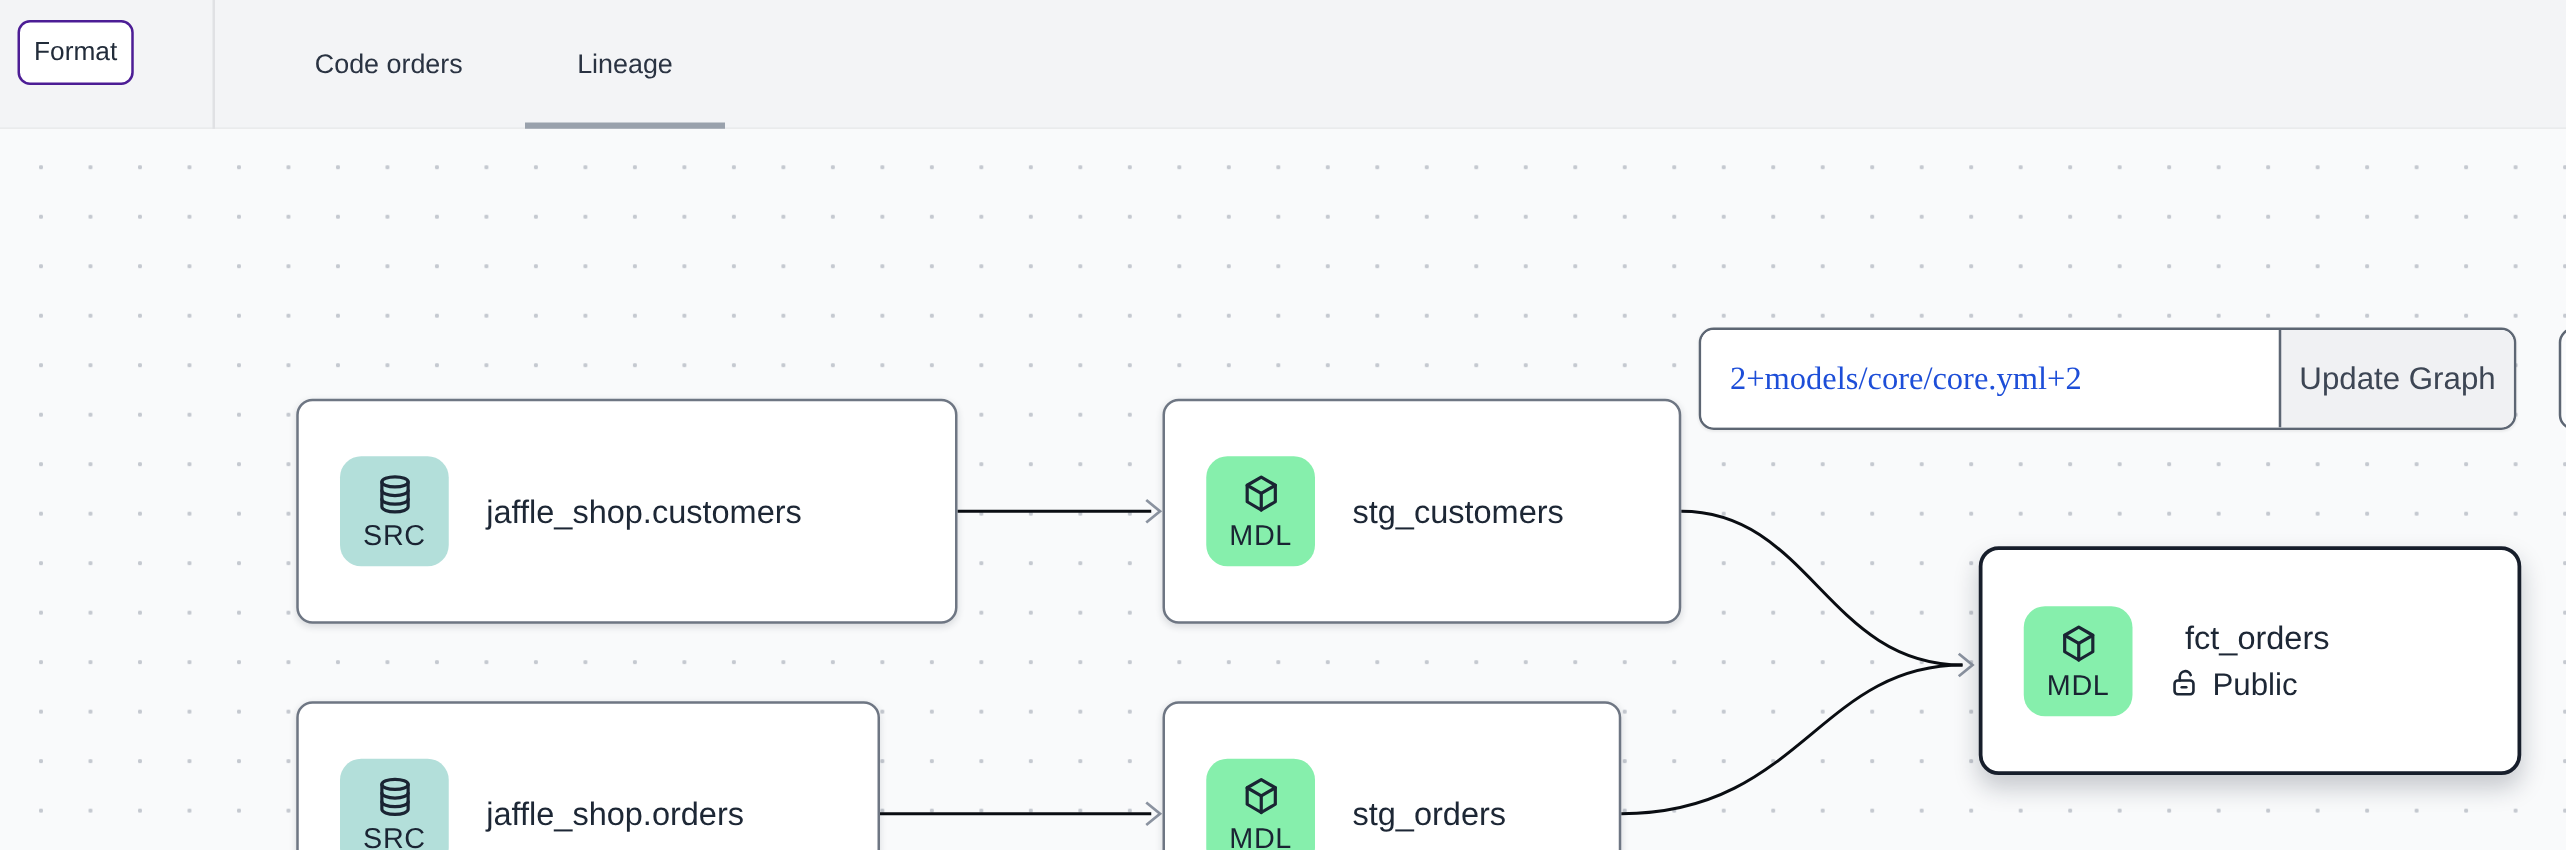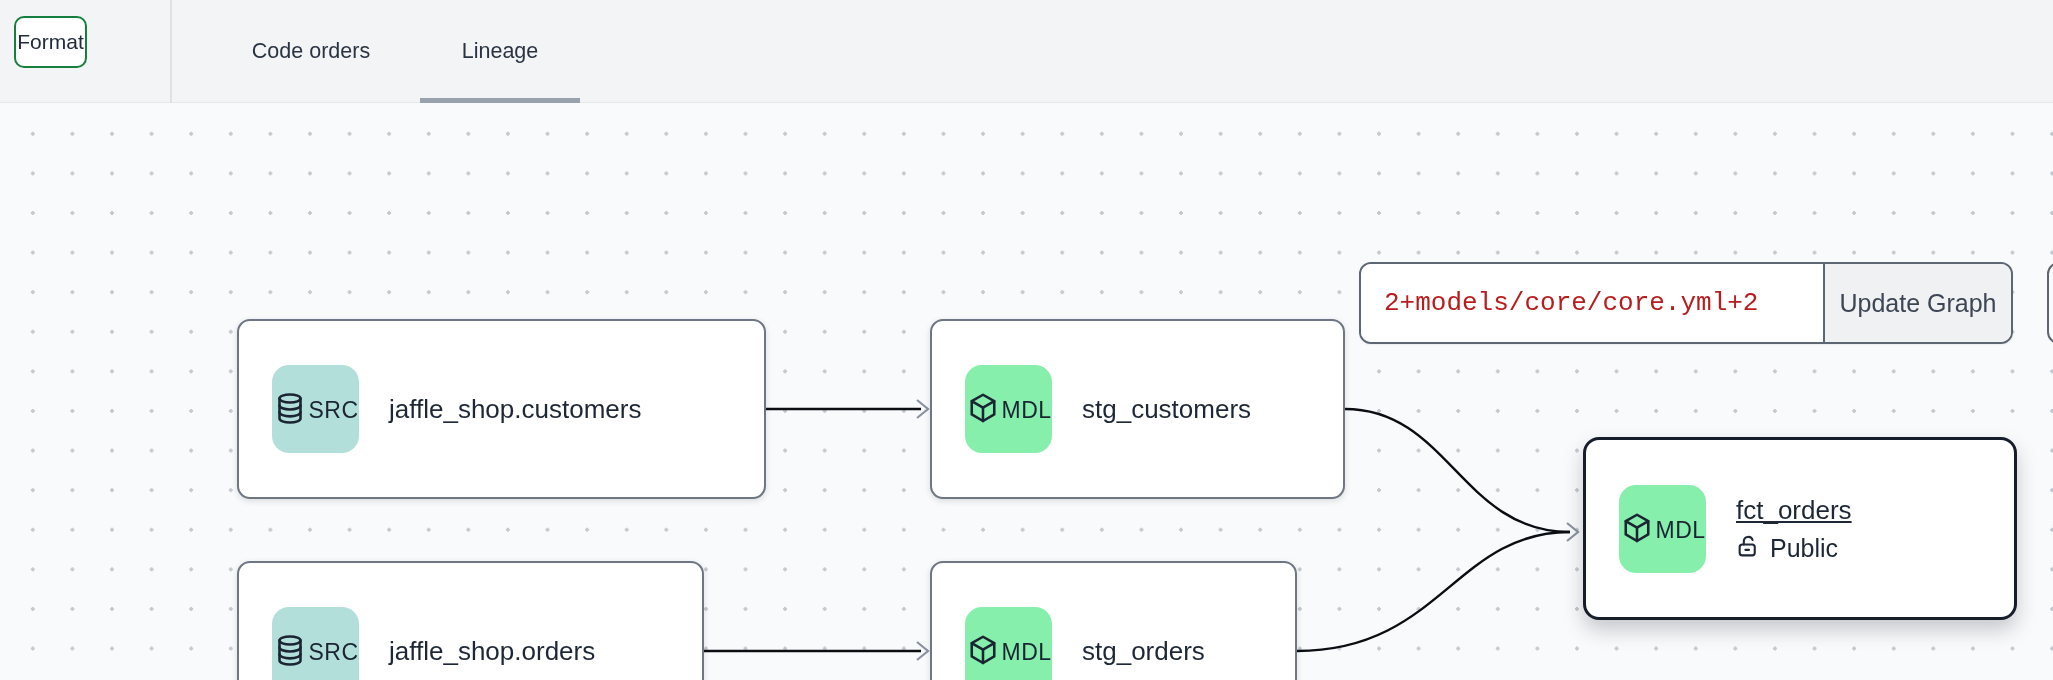--- a/index.html
+++ b/index.html
@@ -12,23 +12,23 @@
   }
 
   
   .topbar {
     position: absolute; left: 0; top: 0; width: 2053px; height: 103px;
     background: #f3f4f6;
     border-bottom: 1px solid #e6e7e9;
     z-index: 5;
   }
   .format-btn {
-    position: absolute; left: 14px; top: 16px; width: 73px; height: 52px;
+    position: absolute; left: 14px; top: 16px; width: 93px; height: 52px;
     background: #ffffff;
-    border: 2px solid #15803d;
+    border: 2px solid #4c1d95;
     border-radius: 10px;
     font-family: "Liberation Sans", sans-serif;
     font-size: 21px; color: #222c3a;
     cursor: pointer;
   }
   .topbar-divider {
     position: absolute; left: 170px; top: 0; width: 2px; height: 103px;
     background: #e0e1e4;
   }
   .tab {
@@ -65,33 +65,33 @@
     cursor: pointer;
   }
   .node.selected {
     border: 3.5px solid #171e2b;
     border-radius: 16px;
     box-shadow: 0 10px 20px rgba(20,28,45,0.22);
     z-index: 3;
   }
   .badge {
     width: 87px; height: 88px; border-radius: 17px;
-    display: flex; align-items: center; justify-content: center;
+    display: flex; flex-direction: column; align-items: center; justify-content: center;
     flex: none;
   }
   .badge-src { background: #b3dfda; }
   .badge-mdl { background: #86efac; }
   .badge svg { display: block; }
   .badge-label {
     font-size: 23px; font-weight: 500; color: #1a2433; line-height: 1;
     margin-top: 3px; letter-spacing: 0.5px;
   }
   .node-title { font-size: 26px; color: #1d2735; margin-left: 30px; white-space: nowrap; }
   .node-text-block { margin-left: 30px; display: flex; flex-direction: column; }
-  .node-text-block .node-title { margin-left: 0; text-decoration: underline; }
+  .node-text-block .node-title { margin-left: 12px; }
   .node-meta { display: flex; align-items: flex-start; margin-top: 8px; }
   .node-meta svg { display: block; }
   .node-meta-label { font-size: 25px; color: #1d2735; margin-left: 9px; }
 
   
   #node-src-customers { left: 237px; top: 216px; width: 529px; height: 180px; }
   #node-stg-customers { left: 930px; top: 216px; width: 415px; height: 180px; }
   #node-src-orders    { left: 237px; top: 458px; width: 467px; height: 180px; }
   #node-stg-orders    { left: 930px; top: 458px; width: 367px; height: 180px; }
   #node-fct-orders    { left: 1583px; top: 334px; width: 434px; height: 183px; }
@@ -99,22 +99,22 @@
   
   .selector-group {
     position: absolute; left: 1359px; top: 159px; width: 654px; height: 82px;
     border: 2px solid #5d6673; border-radius: 12px;
     display: flex; overflow: hidden; z-index: 4;
     background: #ffffff;
     box-shadow: 0 1px 2px rgba(0,0,0,0.06);
   }
   .selector-input {
     flex: 1; border: none; outline: none;
-    font-family: Liberation Mono, monospace;
-    font-size: 26px; color: #b91c1c;
+    font-family: Liberation Serif, serif;
+    font-size: 26px; color: #1d4ed8;
     padding: 0 16px 0 23px;
     background: #ffffff; min-width: 0;
   }
   .update-graph-btn {
     flex: none; width: 188px;
     border: none; border-left: 2px solid #5d6673;
     background: #f0f1f3;
     font-family: "Liberation Sans", sans-serif;
     font-size: 25px; color: #3d4654;
     cursor: pointer;

